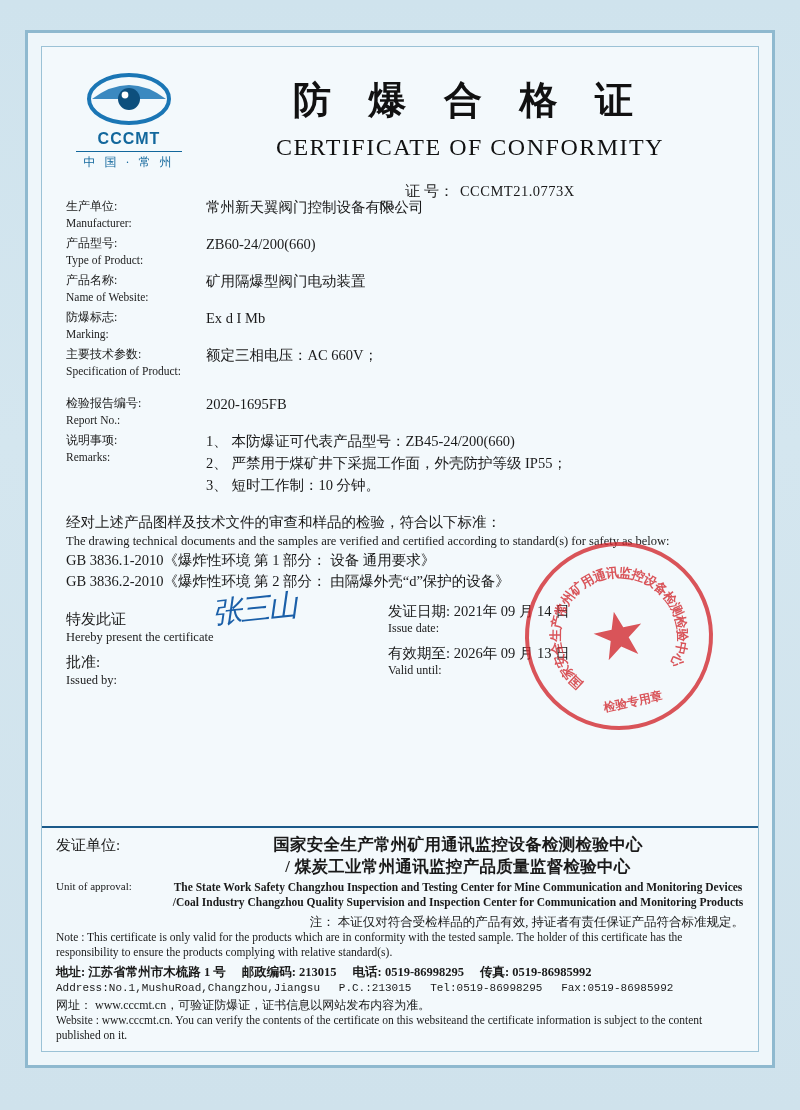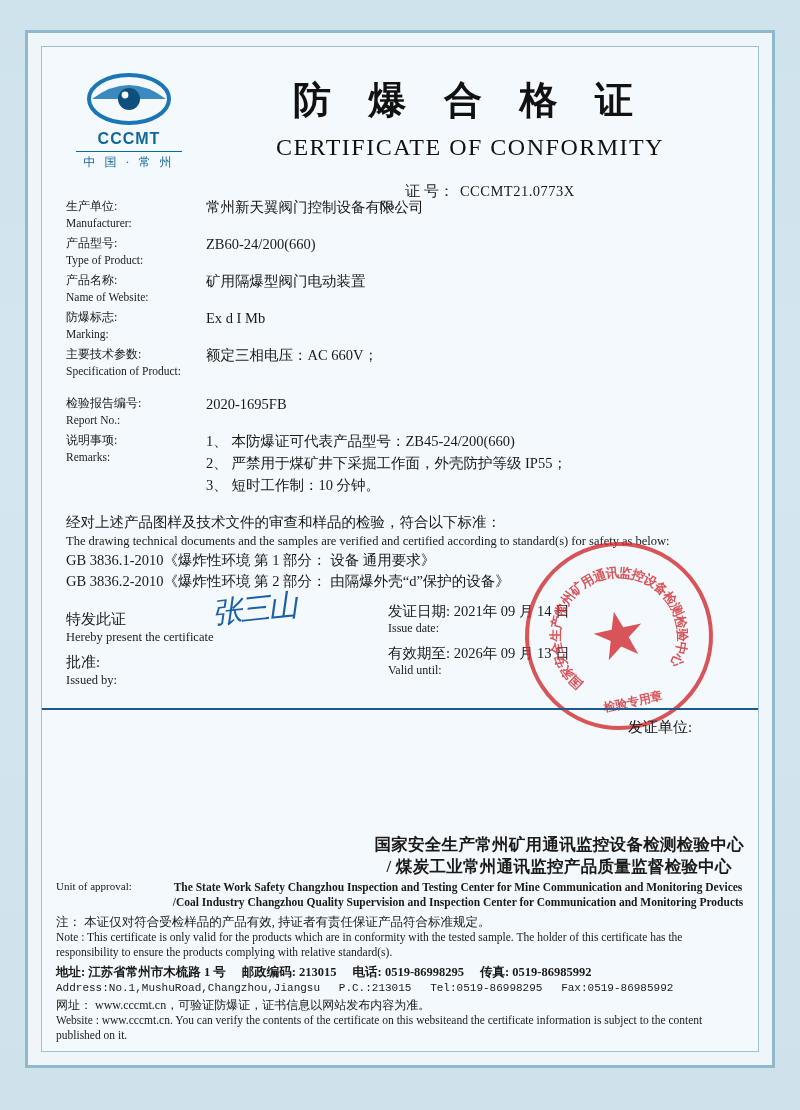--- a/index.html
+++ b/index.html
@@ -140,36 +140,36 @@
     font-size:12px;color:#d2262c;font-weight:bold;white-space:nowrap;
   }
   
   .footer{
     position:absolute;left:0;right:0;bottom:0;
     border-top:2px solid #1b5a8a;
     padding:6px 14px 8px 14px;
     box-sizing:border-box;
   }
   .f-issuer{
-    display:flex;align-items:flex-end;flex-direction:column;
+    display:flex;align-items:flex-start;
   }
   .f-issuer .l{font-size:15px;width:116px;flex:0 0 116px;padding-top:2px;}
   .f-issuer .r{flex:1;text-align:center;}
   .f-issuer .r .b1,.f-issuer .r .b2{
     font-size:16.5px;font-weight:bold;line-height:22px;letter-spacing:0.3px;
   }
   .f-unit{
     display:flex;align-items:flex-start;margin-top:2px;
   }
   .f-unit .l{font-size:11px;width:116px;flex:0 0 116px;}
   .f-unit .r{flex:1;text-align:center;font-size:11.5px;font-weight:bold;line-height:15px;}
   .f-note{
     margin-top:5px;font-size:11.5px;line-height:15px;
   }
-  .f-note .cn{font-size:12.5px;}
+  .f-note .cn{font-size:12.5px;text-align:right;}
   .f-addr{
     margin-top:4px;font-size:12.5px;display:flex;flex-wrap:wrap;gap:0;
   }
   .f-addr .seg{margin-right:16px;font-weight:bold;}
   .f-addr2{margin-top:0px;font-size:11px;}
   .f-addr2 .seg{margin-right:16px;font-family:Liberation Mono, monospace;}
   .f-web{font-size:11.5px;margin-top:4px;line-height:15px;}
   .f-web .cn{font-size:12px;}
 </style>
 </head>

